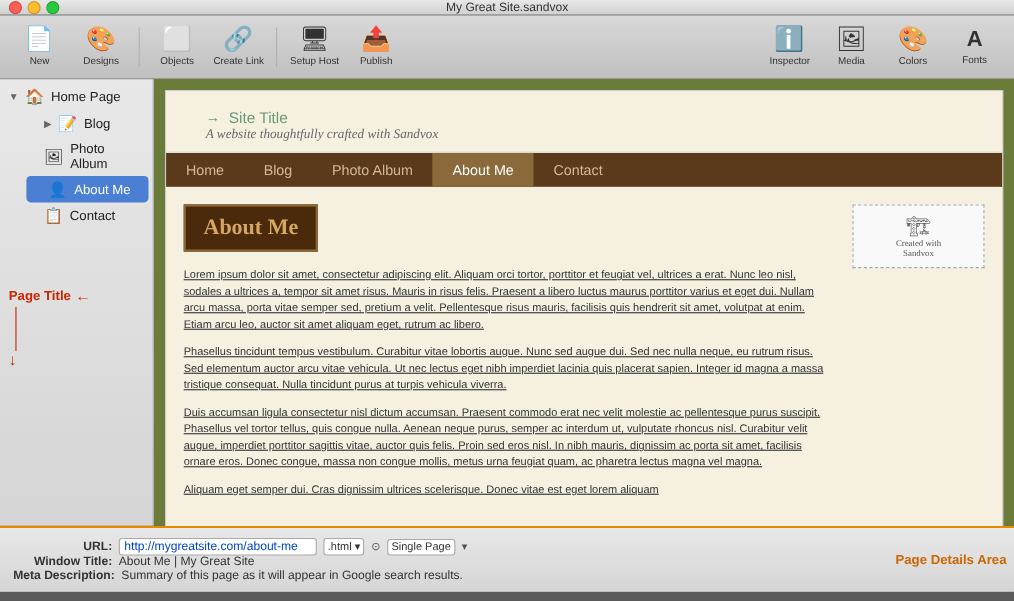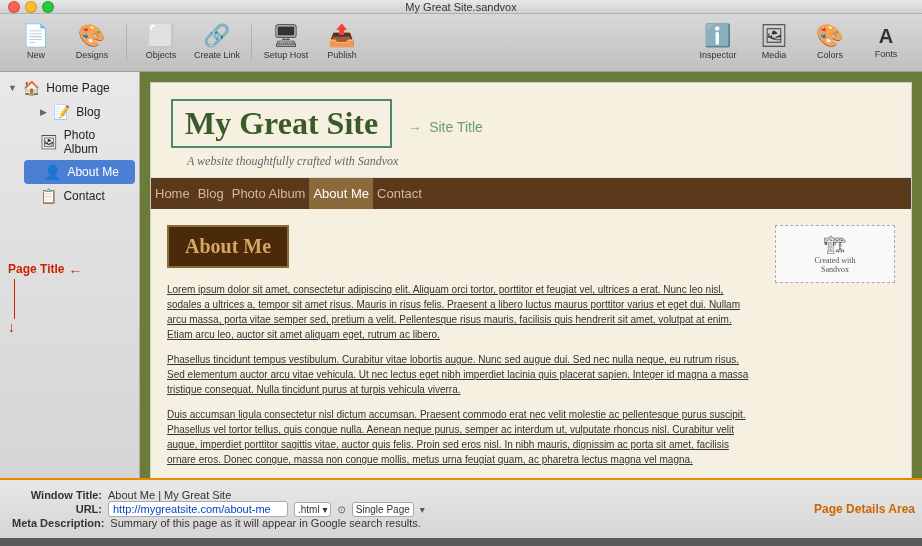--- a/index.html
+++ b/index.html
@@ -107,21 +107,21 @@
       font-size: 12px; color: #666; font-style: italic; margin-left: 16px;
     }
 
     
     .nav-bar {
       background: #5a3a1a;
       display: flex;
       padding: 0;
     }
     .nav-item {
-      padding: 8px 4px;
+      padding: 8px 18px;
       font-size: 13px;
       color: #d4b896;
       cursor: pointer;
       font-family: Arial, sans-serif;
     }
     .nav-item.active { background: #8a6a3a; color: white; }
 
     
     .content-area {
       display: flex;
@@ -292,23 +292,20 @@
         <span style="color:#cc2200;font-size:14px;margin-left:0px;">↓</span>
       </div>
     </div>
   </div>
 
   <div class="canvas-area">
     <div class="website-preview">
 
       <div class="site-header">
         <div style="display:flex;align-items:center;gap:0;">
-          <div class="site-title-box">
-            <span class="site-title-text">My Great Site</span>
-          </div>
           <div class="site-title-arrow">
             <span>→</span>
             <span style="color:#6a9a7a;font-size:14px;font-family:Arial,sans-serif;">Site Title</span>
           </div>
         </div>
         <div class="site-subtitle">A website thoughtfully crafted with Sandvox</div>
       </div>
 
       <div class="nav-bar">
         <div class="nav-item">Home</div>
@@ -332,29 +329,29 @@
             <div style="font-size:8px;color:#555;text-align:center;">Created with<br>Sandvox</div>
           </div>
         </div>
       </div>
     </div>
   </div>
 </div>
 
 <div class="bottom-area">
   <div class="bottom-row">
-    <span class="bottom-label">Window Title:</span>
-    <span class="bottom-value">About Me | My Great Site</span>
-  </div>
-  <div class="bottom-row">
     <span class="bottom-label">URL:</span>
     <span class="url-field">http://mygreatsite.com/about-me</span>
     <span class="select-mini">.html ▾</span>
     <span style="font-size:10px;color:#555;">⊙</span>
     <span class="select-mini">Single Page</span>
     <span class="dot-down">▾</span>
   </div>
   <div class="bottom-row">
+    <span class="bottom-label">Window Title:</span>
+    <span class="bottom-value">About Me | My Great Site</span>
+  </div>
+  <div class="bottom-row">
     <span class="bottom-label">Meta Description:</span>
     <span class="bottom-value">Summary of this page as it will appear in Google search results.</span>
   </div>
   <div class="bottom-right-label">Page Details Area</div>
 </div>
 
 </body></html>

